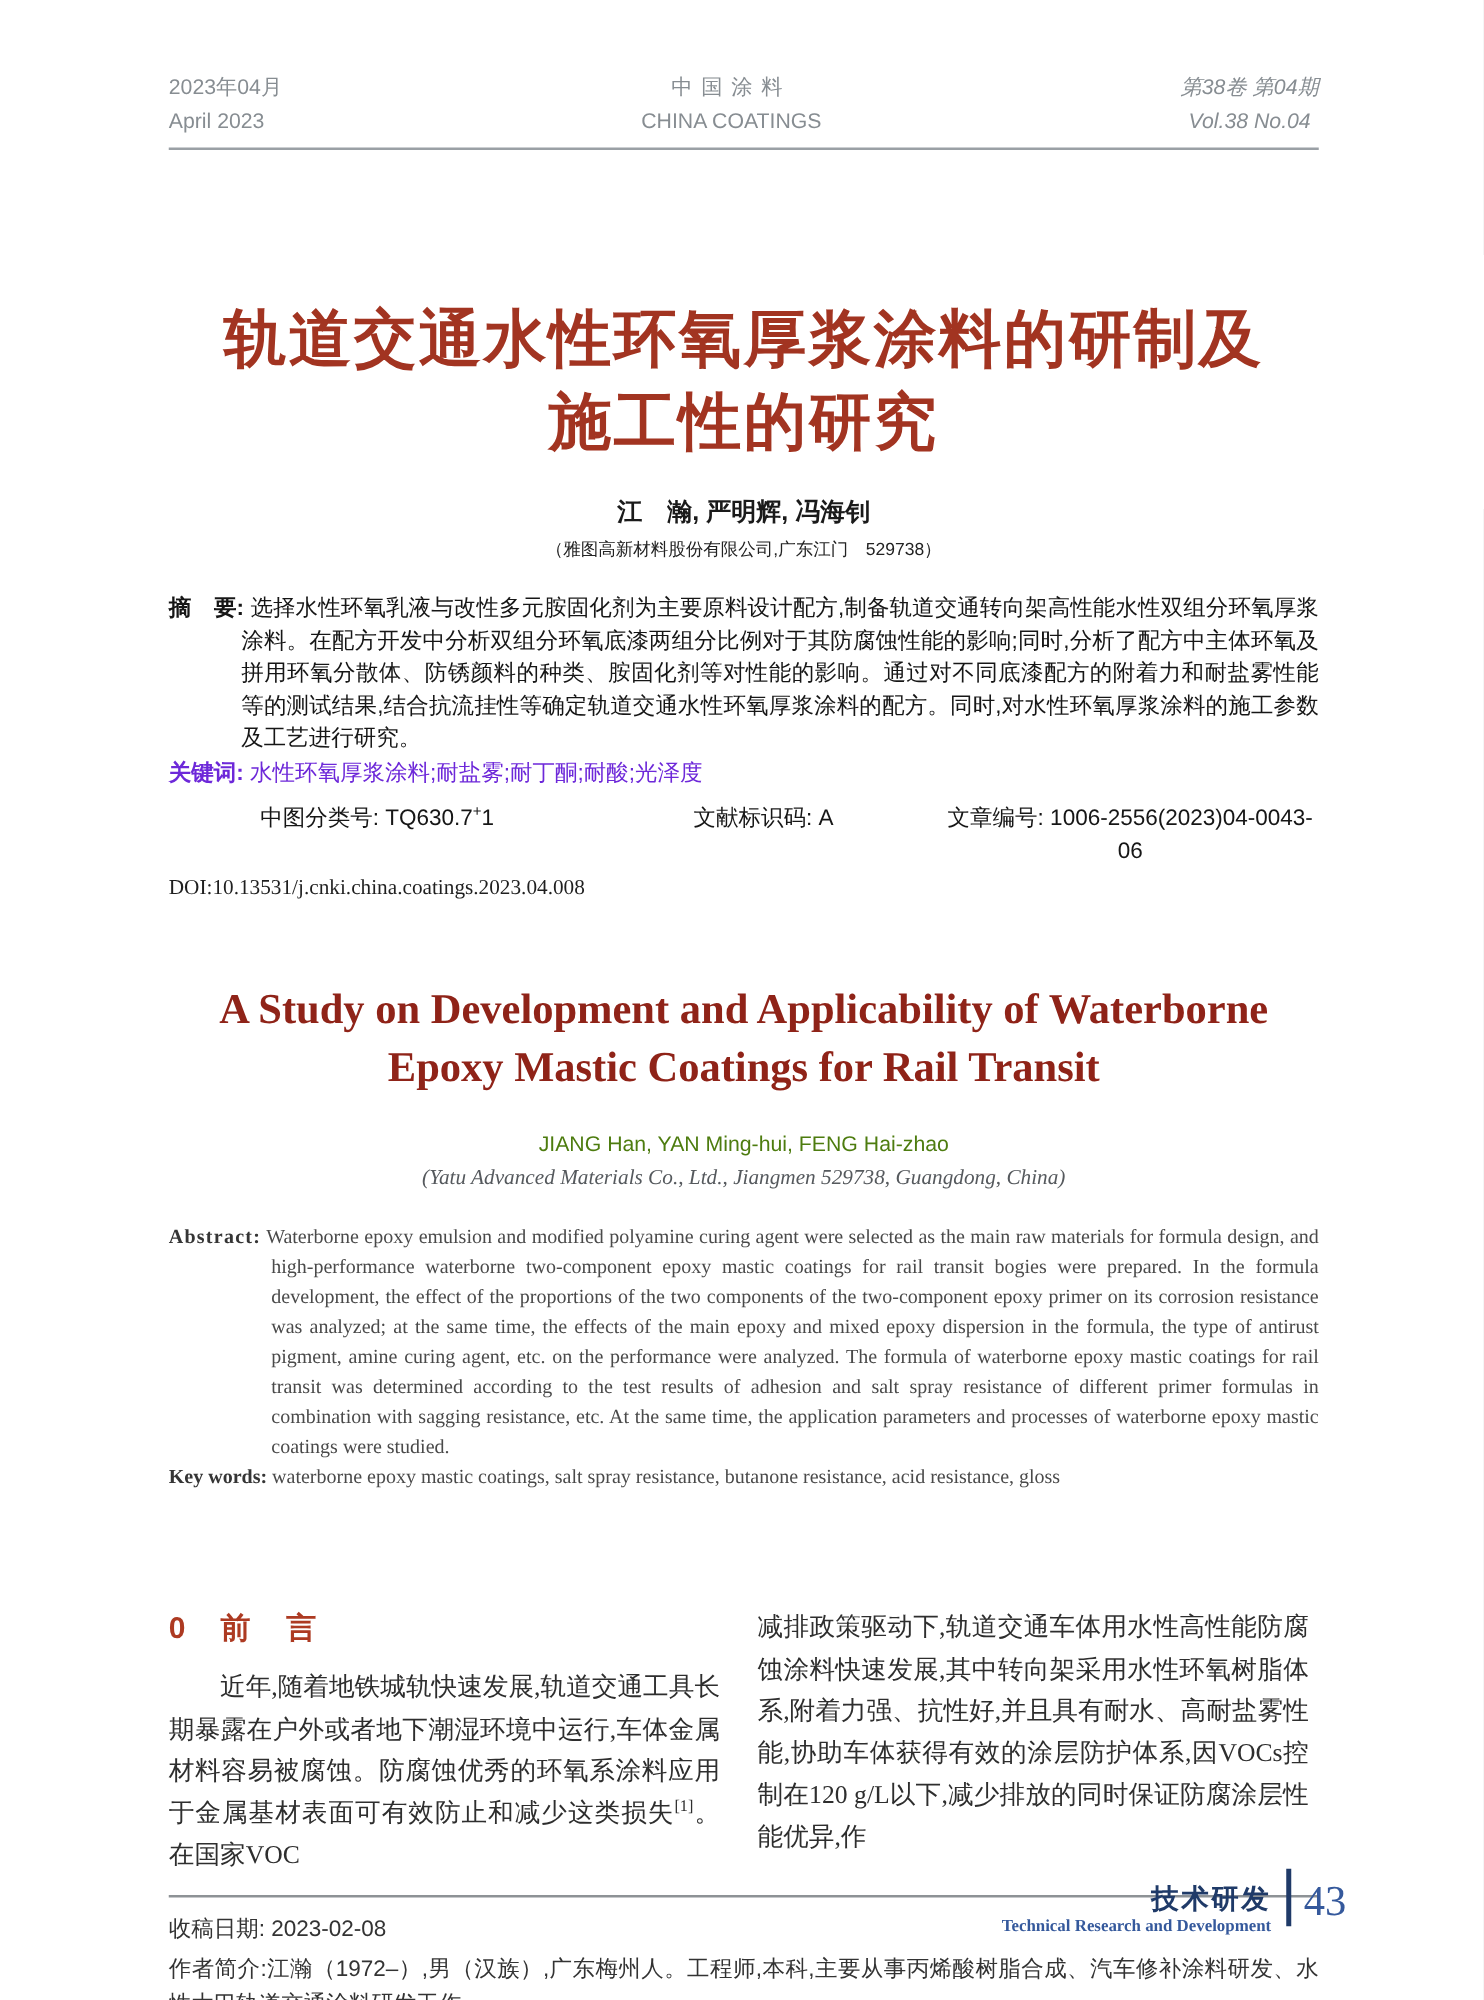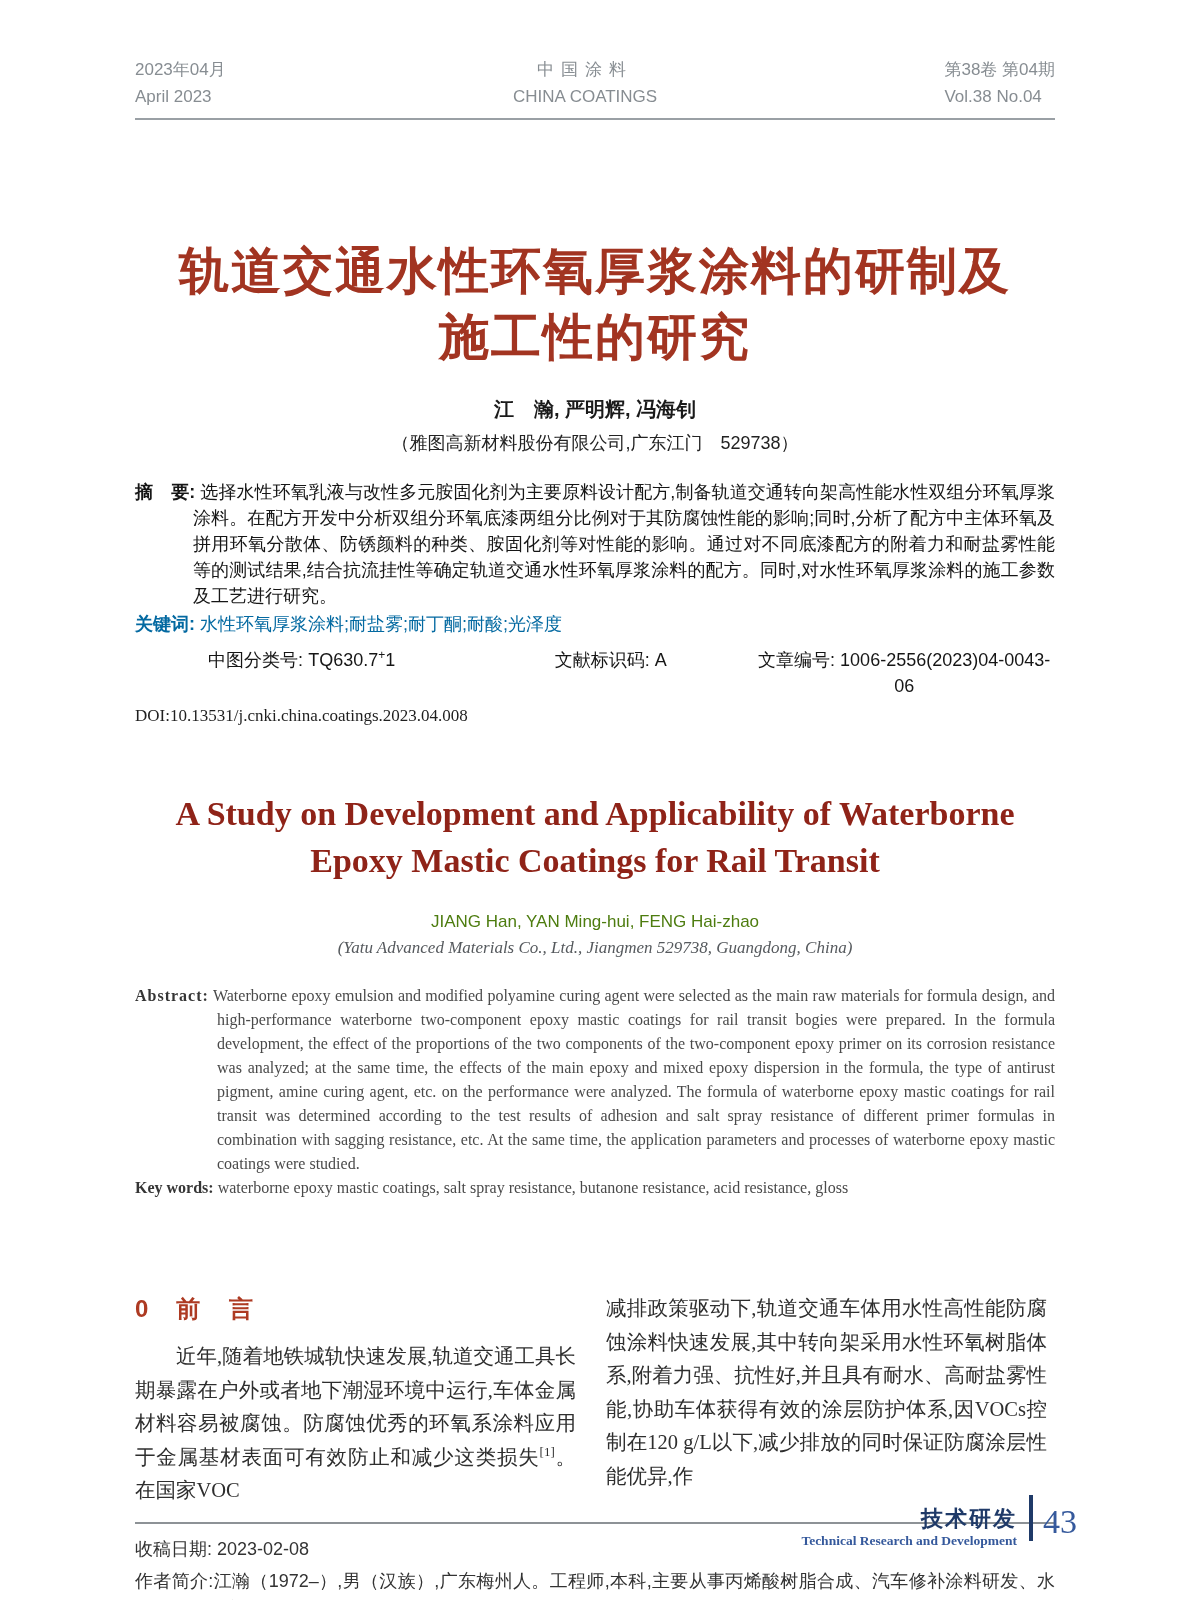--- a/index.html
+++ b/index.html
@@ -9,32 +9,32 @@
     font-family:"Liberation Sans", sans-serif; color:#1b1b1b;
   }
   .content { position:absolute; left:135px; top:0; width:920px; }
 
   
   .journal-header { display:flex; justify-content:space-between; align-items:flex-end; margin-top:56px; color:#878d92; }
   .jh-cell { font-size:17px; line-height:27px; }
   .jh-left { text-align:left; }
   .jh-center { text-align:center; }
   .jh-center .cn { letter-spacing:7px; }
-  .jh-right { text-align:left; }
+  .jh-right { text-align:center;font-style:italic; }
   .header-rule { border:none; border-top:2px solid #9aa0a5; margin:8px 0 0 0; }
 
   
   .title-cn { margin-top:118px; text-align:center; color:#a23421; font-weight:900; font-size:50px; line-height:66px; letter-spacing:2px; }
   .authors-cn { margin-top:26px; text-align:center; font-size:20px; font-weight:bold; color:#1a1a1a; }
-  .affiliation-cn { margin-top:8px; text-align:center; font-size:18px; color:#222; }
+  .affiliation-cn { margin-top:8px; text-align:center; font-size:14px; color:#222; }
 
   
   .abstract-cn { margin-top:24px; font-size:18px; line-height:26px; color:#161616; text-align:justify; padding-left:58px; text-indent:-58px; }
   .abstract-cn .label { font-weight:bold; }
-  .keywords-cn { margin-top:2px; font-size:18px; line-height:26px; color:#0369a1; }
+  .keywords-cn { margin-top:2px; font-size:18px; line-height:26px; color:#6d28d9; }
   .keywords-cn .label { font-weight:bold; }
 
   .clc-row { display:flex; margin-top:10px; font-size:18px; line-height:26px; color:#161616;text-align:center; }
   .clc-cell1 { width:345px; }
   .clc-cell2 { width:295px; }
   .clc-row sup { font-size:12px; vertical-align:super; line-height:0; }
   .doi-line { margin-top:7px; font-family:"Liberation Serif", serif; font-size:17px; color:#1f1f1f; }
 
   
   .title-en { margin-top:64px; text-align:center; font-family:"Liberation Serif", serif; font-weight:bold; color:#8f2318; font-size:34px; line-height:47px; }

